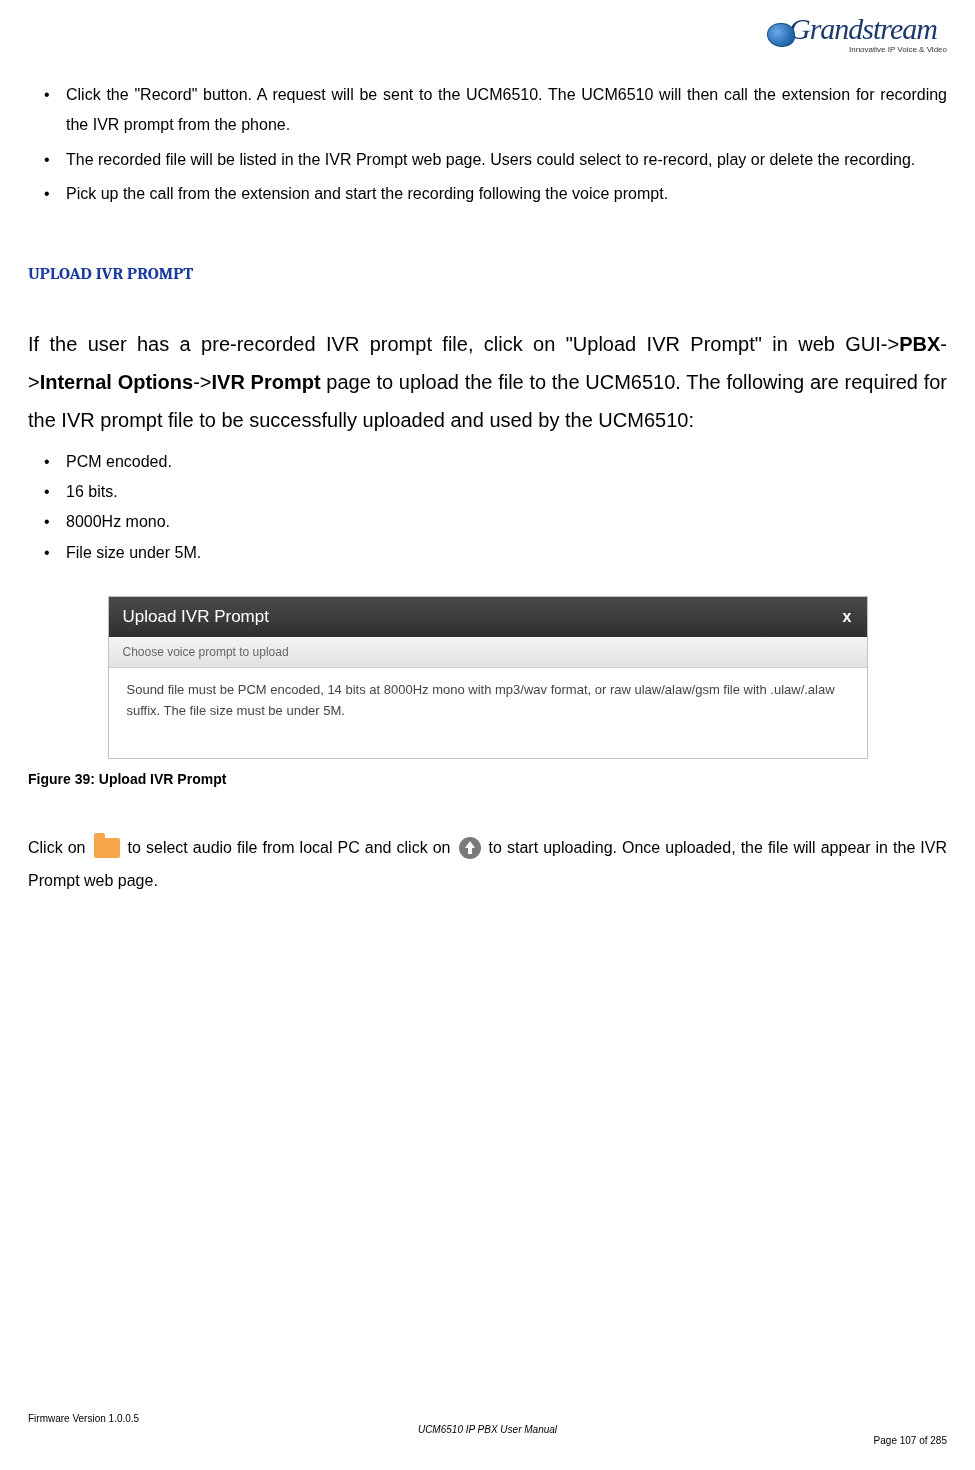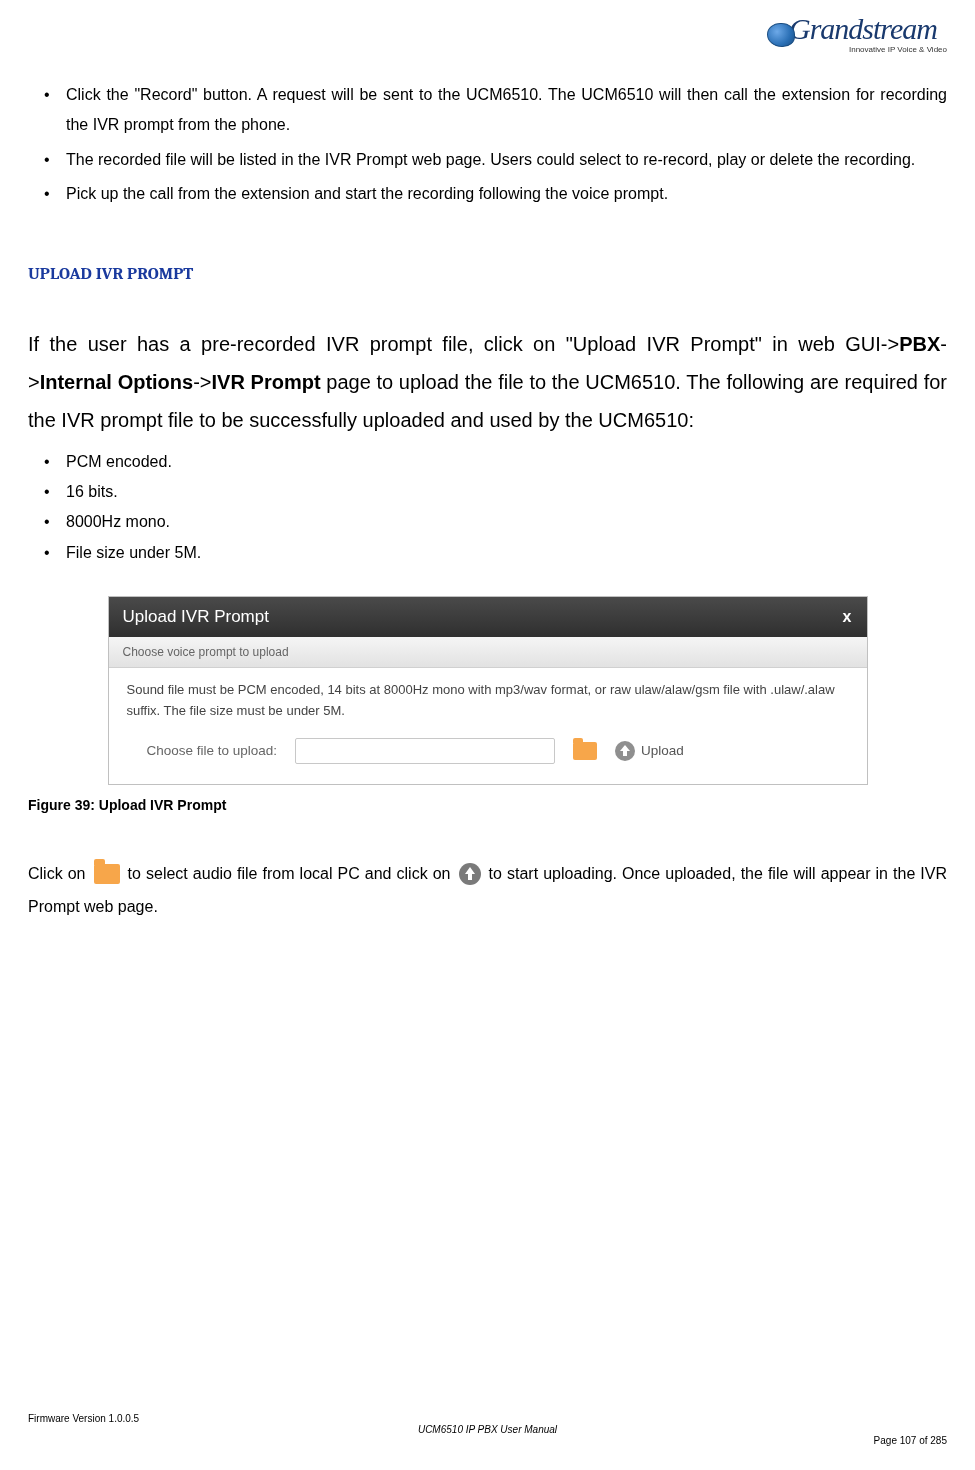--- a/index.html
+++ b/index.html
@@ -325,29 +325,20 @@
     </ul>
 
     <div class="dialog-container">
       <div class="dialog-header">
         <span class="dialog-title">Upload IVR Prompt</span>
         <span class="dialog-close">x</span>
       </div>
       <div class="dialog-sub">Choose voice prompt to upload</div>
       <div class="dialog-body">
         <div class="dialog-desc">Sound file must be PCM encoded, 14 bits at 8000Hz mono with mp3/wav format, or raw ulaw/alaw/gsm file with .ulaw/.alaw suffix. The file size must be under 5M.</div>
-        <div class="dialog-row">
-          <span class="row-label">Choose file to upload:</span>
-          <div class="file-input"></div>
-          <span class="folder-icon"></span>
-          <span class="upload-btn">
-            <span class="upload-icon"></span>
-            <span>Upload</span>
-          </span>
-        </div>
       </div>
     </div>
 
     <div class="figure-caption">Figure 39: Upload IVR Prompt</div>
 
     <p class="body-para2">
       <span>Click on </span><span class="inline-folder"></span><span> to select audio file from local PC and click on </span><span class="inline-upload"></span><span> to start uploading. Once uploaded, the file will appear in the IVR Prompt web page.</span>
     </p>
   </div>
 

